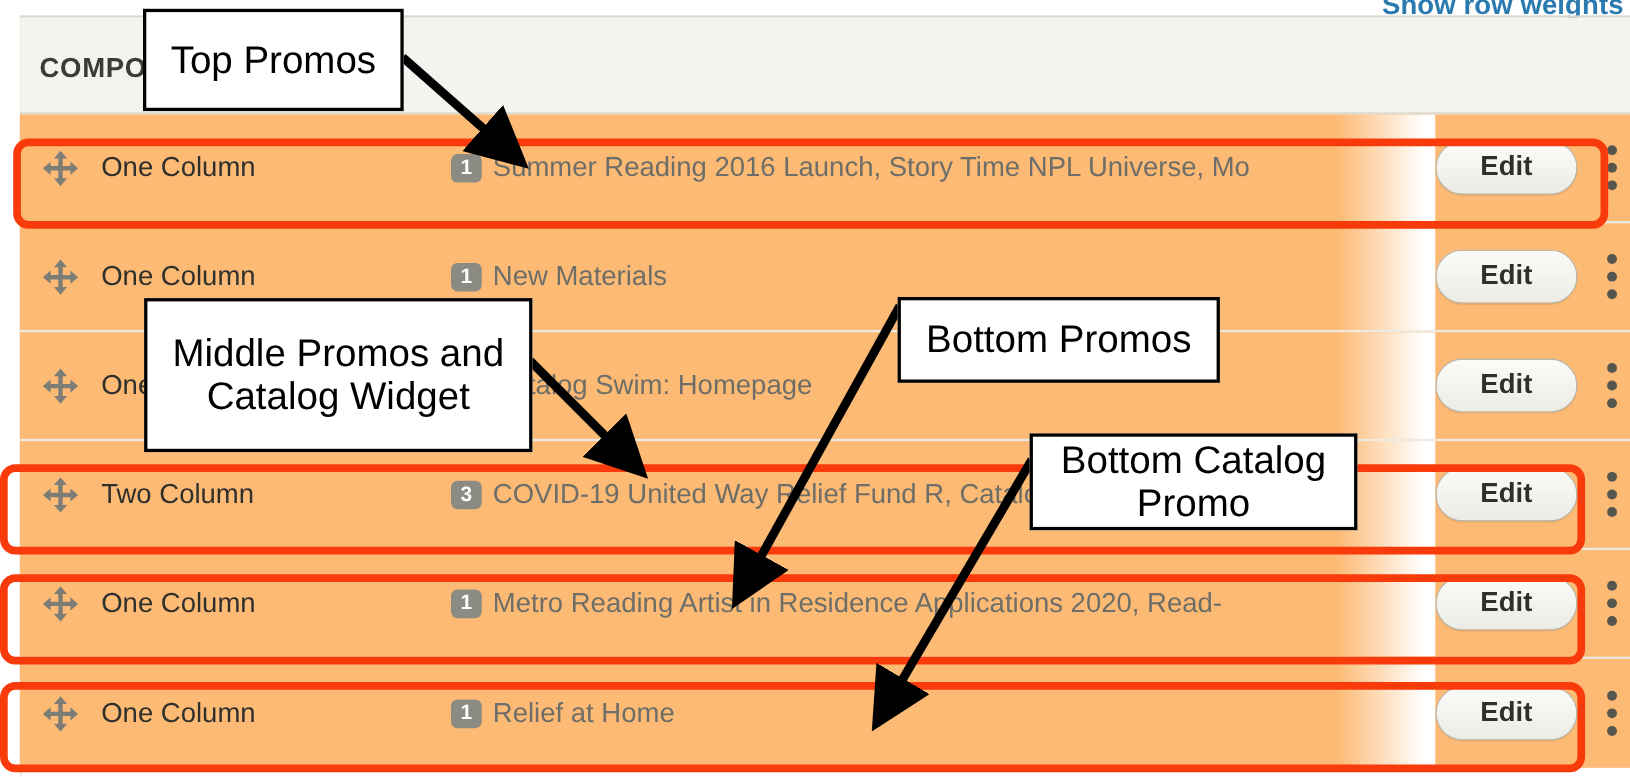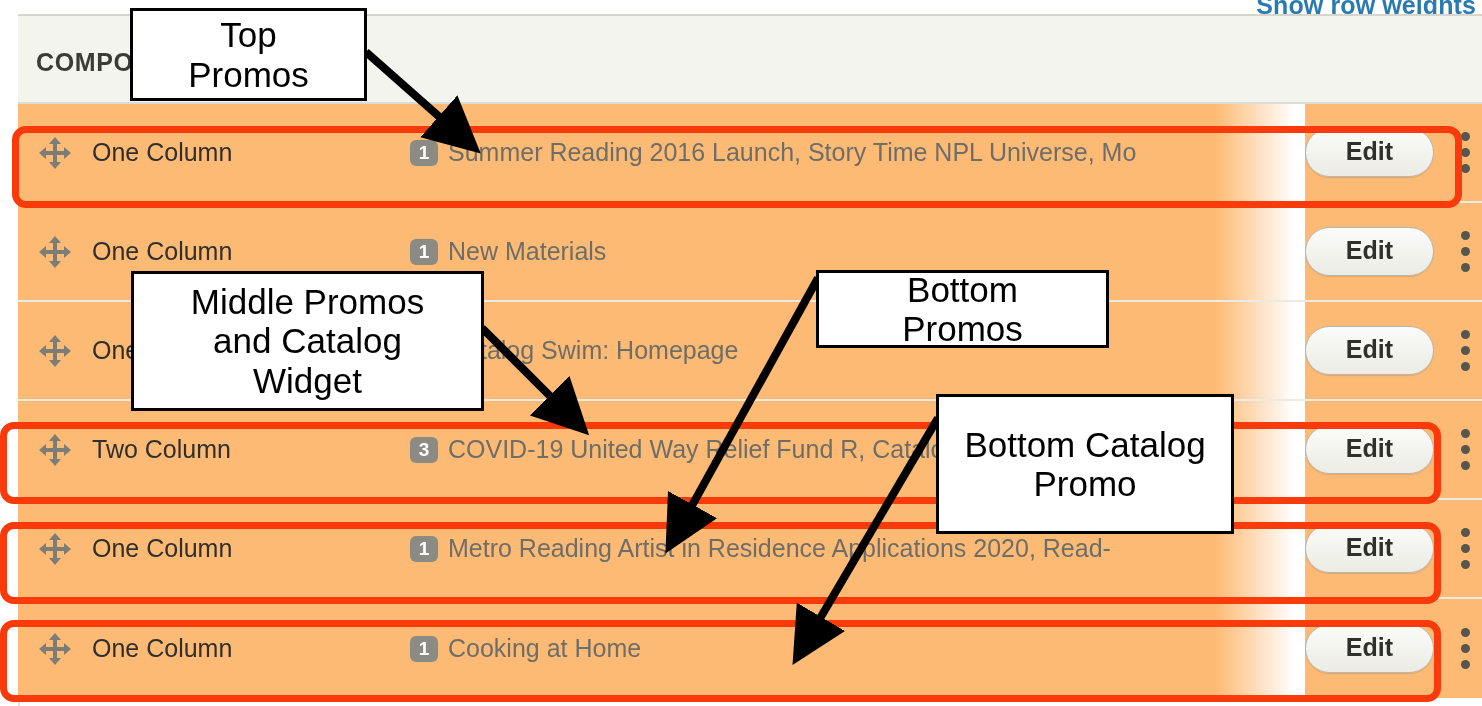--- a/index.html
+++ b/index.html
@@ -198,21 +198,21 @@
     box-sizing: border-box;
     display: flex;
     align-items: center;
     justify-content: center;
     text-align: center;
     color: #000000;
     font-family: "Liberation Sans", sans-serif;
     font-size: 35px;
     line-height: 1.12;
     z-index: 60;
-    padding: 2px 24px;
+    padding: 2px 4px;
   }
   .annosvg {
     position: absolute;
     left: 0; top: 0;
     width: 1482px;
     height: 706px;
     z-index: 55;
     pointer-events: none;
   }
   .mover { display:block; }
@@ -351,21 +351,21 @@
         <div class="row last">
           <div class="drag">
             <svg class="mover" width="34" height="34" viewBox="0 0 34 34">
               <path fill="#7d7d77" d="M17 1 L23 8 H19 V15 H26 V11 L33 17 L26 23 V19 H19 V26 H23 L17 33 L11 26 H15 V19 H8 V23 L1 17 L8 11 V15 H15 V8 H11 Z"></path>
             </svg>
           </div>
           <div class="cell-type">One Column</div>
           <div class="cell-items">
             <div class="items-inner">
               <span class="badge">1</span>
-              <span>Cooking at Home</span>
+              <span>Relief at Home</span>
             </div>
             <div class="fade"></div>
           </div>
           <div class="row-right">
             <div class="pill small">Edit</div>
             <div class="kebab">
               <i></i>
               <i></i>
               <i></i>
             </div>
@@ -389,20 +389,20 @@
 
     <line x1="938" y1="418" x2="812" y2="632" stroke="#000" stroke-width="8" marker-end="url(#ah)"></line>
   </svg>
 
   <div class="callout" style="left:130px; top:8px; width:237px; height:93px;">Top Promos</div>
 
   <div class="callout" style="left:131px; top:244px; width:353px; height:140px;margin-top:27px;">Middle Promos and Catalog Widget</div>
 
   <div class="callout" style="left:816px; top:270px; width:293px; height:78px;">Bottom Promos</div>
 
-  <div class="callout" style="left:936px; top:394px; width:298px; height:140px;">Bottom Catalog Promo</div>
+  <div class="callout" style="left:936px; top:394px; width:298px; height:88px;">Bottom Catalog Promo</div>
 
   <div class="redbox" style="left:12px;  top:126px; width:1450px; height:82px;"></div>
   <div class="redbox" style="left:0px;   top:422px; width:1441px; height:82px;"></div>
   <div class="redbox" style="left:0px;   top:522px; width:1441px; height:82px;"></div>
   <div class="redbox" style="left:0px;   top:620px; width:1441px; height:82px;"></div>
 
 </div>
 
 </body></html>

